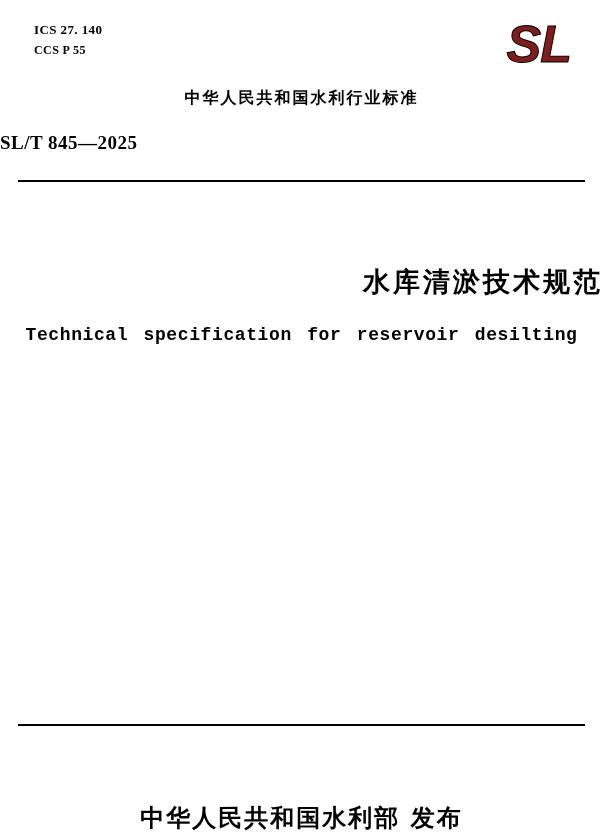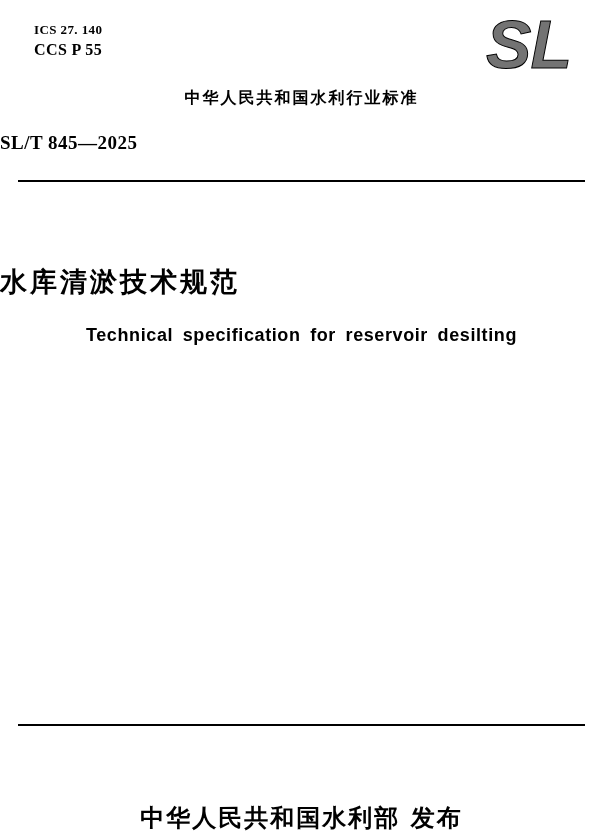--- a/index.html
+++ b/index.html
@@ -31,34 +31,34 @@
     font-family: "Liberation Serif", serif;
     font-weight: bold;
     font-size: 13px;
     line-height: 20px;
     letter-spacing: 0.4px;
   }
   .ics-line {
     white-space: nowrap;
   }
   .ics-line.second {
-    font-size: 16px;
+    font-size: 12px;
   }
 
   .sl-logo {
     position: absolute;
     right: 32px;
     top: 6px;
     font-family: "Liberation Sans", sans-serif;
     font-weight: bold;
     font-style: italic;
-    font-size: 68px;
+    font-size: 52px;
     line-height: 52px;
     letter-spacing: -1px;
-    color: #737373;
+    color: #7f1d1d;
     -webkit-text-stroke: 1px #000;
   }
 
   
   .std-org {
     position: absolute;
     left: 0;
     right: 0;
     top: 76px;
     text-align: center;
@@ -88,34 +88,34 @@
   }
   .rule-top { top: 168px; }
   .rule-bottom { top: 712px; }
 
   
   .main-title {
     position: absolute;
     left: 0;
     right: 0;
     top: 252px;
-    text-align: left;
+    text-align: right;
     font-family: "DejaVu Sans", sans-serif;
     font-weight: bold;
     font-size: 27px;
     letter-spacing: 3px;
   }
   
   .sub-title {
     position: absolute;
     left: 0;
     right: 0;
     top: 313px;
     text-align: center;
-    font-family: Liberation Sans, sans-serif;
+    font-family: Liberation Mono, monospace;
     font-weight: bold;
     font-size: 18px;
     letter-spacing: 0.6px;
     word-spacing: 4px;
   }
 
   
   .dates {
     position: absolute;
     left: 34px;

